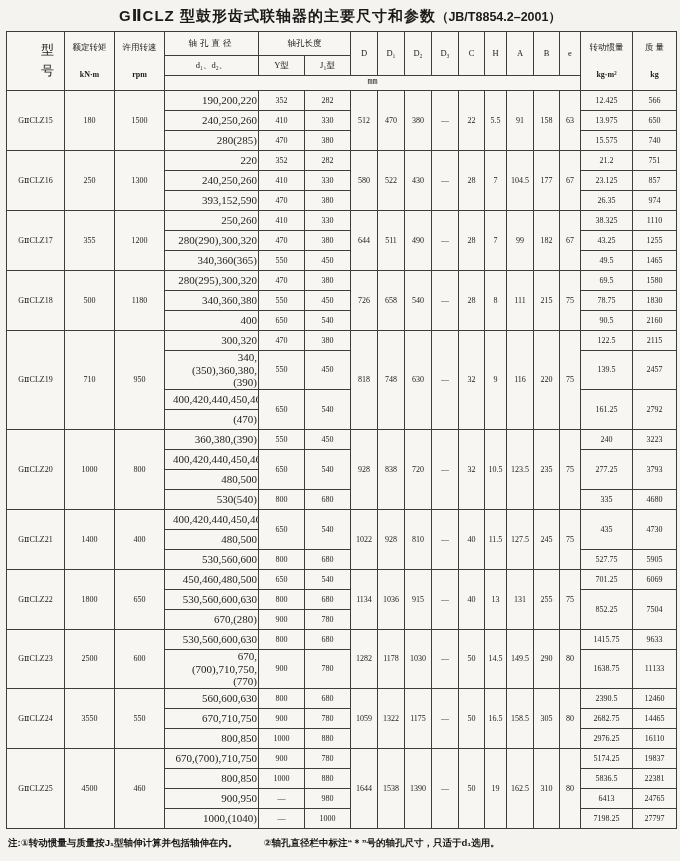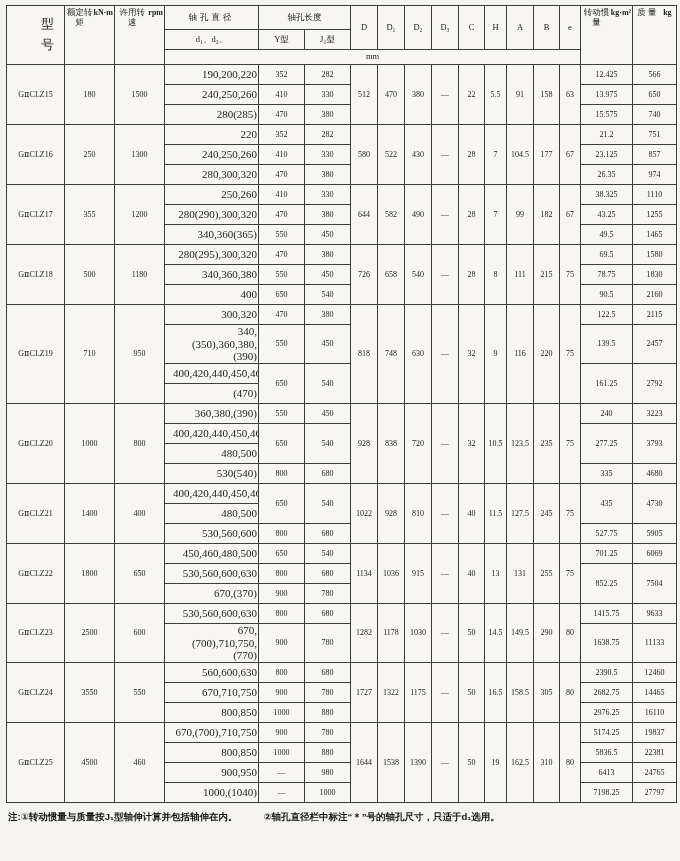--- a/index.html
+++ b/index.html
@@ -37,23 +37,23 @@
     line-height:1.15;
     overflow:hidden;
   }
   thead th {
     font-size:8.5px;
     font-weight:normal;
   }
   tbody tr { height:20px; }
   tr.hr1 { height:24px; }
   tr.hr2 { height:20px; }
-  tr.hr3 { height:15px; }
+  tr.hr3 { height:15px;font-family:Liberation Mono, monospace; }
   .two-line {
-    display:flex; flex-direction:row;
+    display:flex; flex-direction:column;
     justify-content:space-around;
     height:54px;
   }
   .vert {
     display:inline-block;
     width:1em;
     word-break:break-all;
     line-height:1.6;
     font-size:13px;
     margin-left:24px;
@@ -71,20 +71,23 @@
   }
   .note-line { white-space:nowrap; }
   .note-line .gap { display:inline-block; width:26px; }
   .note-line.indent { padding-left:18px; }
 </style>
 </head>
 <body>
 
 <div class="page">
 
+  <div class="title">
+    <span>GⅡCLZ 型鼓形齿式联轴器的主要尺寸和参数</span><span class="std">（JB/T8854.2–2001）</span>
+  </div>
 
   <table>
     <colgroup>
       <col style="width:58px">
         <col style="width:50px">
         <col style="width:50px">
       <col style="width:94px">
         <col style="width:46px">
         <col style="width:46px">
       <col style="width:27px">
@@ -201,35 +204,35 @@
           <td>751</td>
         </tr>
         <tr>
           <td class="bore">240,250,260</td>
           <td>410</td>
           <td>330</td>
           <td>23.125</td>
           <td>857</td>
         </tr>
         <tr>
-          <td class="bore">280,300,320</td>
+          <td class="bore">393,152,590</td>
           <td>470</td>
           <td>380</td>
           <td>26.35</td>
           <td>974</td>
         </tr>
         <tr>
           <td rowspan="3">GⅡCLZ17</td>
           <td rowspan="3">355</td>
           <td rowspan="3">1200</td>
           <td class="bore">250,260</td>
           <td>410</td>
           <td>330</td>
           <td rowspan="3">644</td>
-          <td rowspan="3">582</td>
+          <td rowspan="3">511</td>
           <td rowspan="3">490</td>
           <td rowspan="3">—</td>
           <td rowspan="3">28</td>
           <td rowspan="3">7</td>
           <td rowspan="3">99</td>
           <td rowspan="3">182</td>
           <td rowspan="3">67</td>
           <td>38.325</td>
           <td>1110</td>
         </tr>
@@ -401,21 +404,21 @@
           <td>6069</td>
         </tr>
         <tr>
           <td class="bore">530,560,600,630</td>
           <td>800</td>
           <td>680</td>
           <td rowspan="2">852.25</td>
           <td rowspan="2">7504</td>
         </tr>
         <tr>
-          <td class="bore">670,(370)</td>
+          <td class="bore">670,(280)</td>
           <td>900</td>
           <td>780</td>
         </tr>
         <tr>
           <td rowspan="2">GⅡCLZ23</td>
           <td rowspan="2">2500</td>
           <td rowspan="2">600</td>
           <td class="bore">530,560,600,630</td>
           <td>800</td>
           <td>680</td>
@@ -438,21 +441,21 @@
           <td>1638.75</td>
           <td>11133</td>
         </tr>
         <tr>
           <td rowspan="3">GⅡCLZ24</td>
           <td rowspan="3">3550</td>
           <td rowspan="3">550</td>
           <td class="bore">560,600,630</td>
           <td>800</td>
           <td>680</td>
-          <td rowspan="3">1727</td>
+          <td rowspan="3">1059</td>
           <td rowspan="3">1322</td>
           <td rowspan="3">1175</td>
           <td rowspan="3">—</td>
           <td rowspan="3">50</td>
           <td rowspan="3">16.5</td>
           <td rowspan="3">158.5</td>
           <td rowspan="3">305</td>
           <td rowspan="3">80</td>
           <td>2390.5</td>
           <td>12460</td>

